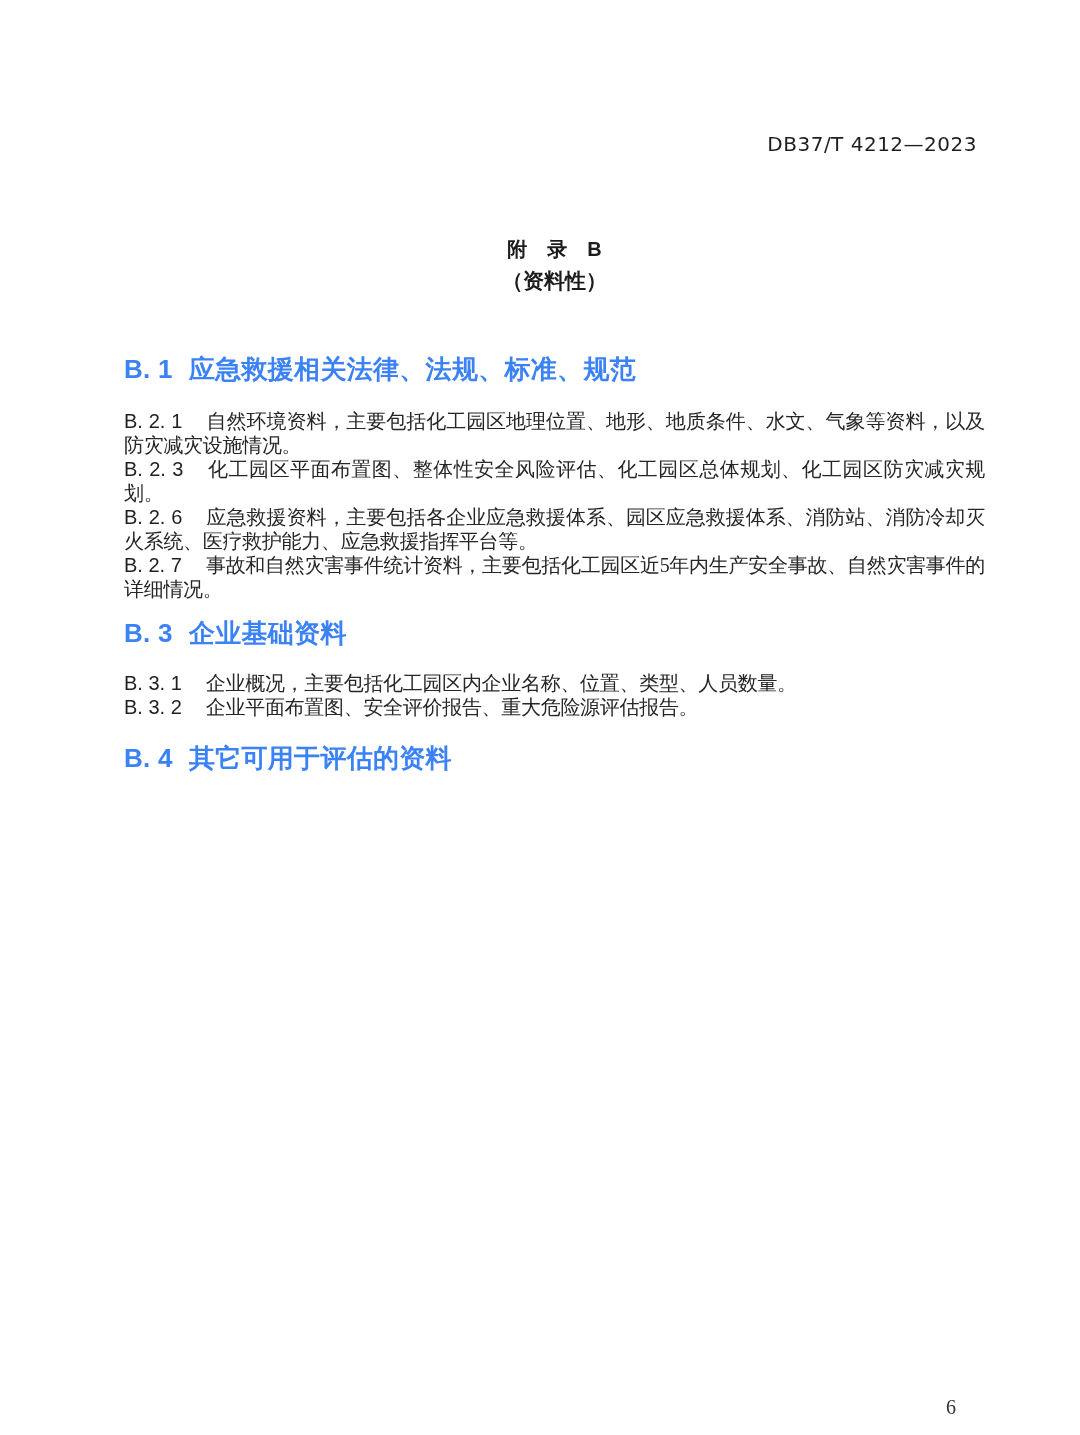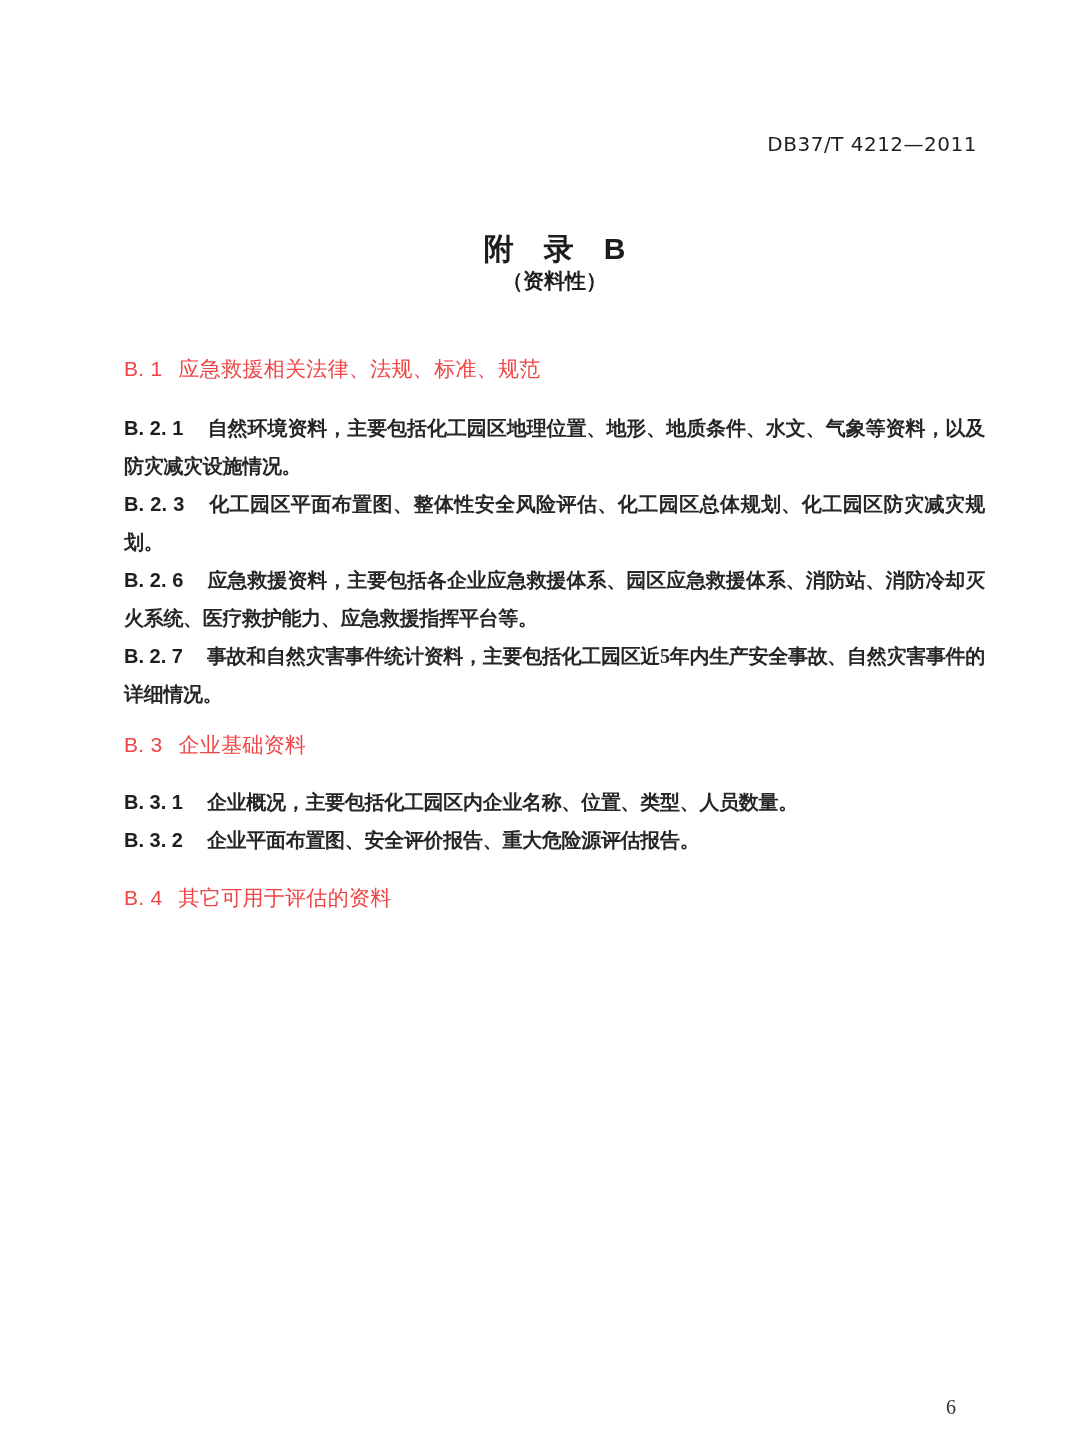--- a/index.html
+++ b/index.html
@@ -25,53 +25,52 @@
   .title-group {
     position: absolute;
     top: 233px;
     left: 124px;
     width: 861px;
     text-align: center;
     font-family: "Liberation Sans", sans-serif;
     font-weight: bold;
     color: #1c1c1c;
   }
-  .title-line1 { font-size: 30px; line-height: 32px; }
+  .title-line1 { font-size: 20px; line-height: 32px; }
   .title-line2 { font-size: 21px; line-height: 32px; }
   .title-line3 { font-size: 22px; line-height: 32px; letter-spacing: 1px; }
   .content {
     position: absolute;
     top: 344px;
     left: 124px;
     width: 861px;
   }
   .sec-heading {
     font-family: "Liberation Sans", sans-serif;
-    font-weight: normal;
-    font-size: 21px;
+    font-weight: bold;
+    font-size: 26px;
     line-height: 30px;
-    color: #ef4444;
+    color: #3b82f6;
     letter-spacing: 0.3px;
   }
   .sec-heading .num {
     font-family: "Liberation Sans", sans-serif;
     margin-right: 16px;
   }
   .h-b1 { margin-top: 10px; }
   .h-b2 { margin-top: 27px; }
   .h-b3 { margin-top: 17px; }
   .h-b4 { margin-top: 24px; }
   .clause {
     font-family: "Liberation Serif", serif;
     font-size: 20px;
-    line-height: 38px;
+    line-height: 24px;
     letter-spacing: -0.3px;
     color: #262626;
     text-align: justify;
-    font-weight: bold;
   }
   .clause .num {
     font-family: "Liberation Sans", sans-serif;
     font-size: 20px;
     letter-spacing: 0;
     margin-right: 24px;
     color: #1f1f1f;
   }
   .first-clause { margin-top: 25px; }
   .clause-b31 { margin-top: 23px; }
@@ -82,21 +81,21 @@
     font-family: "Liberation Serif", serif;
     font-size: 20px;
     color: #333333;
   }
 </style>
 </head>
 <body>
 
 <div class="page">
 
-  <div class="header-code">DB37/T 4212—2011</div>
+  <div class="header-code">DB37/T 4212—2023</div>
 
   <div class="title-group">
     <div class="title-line1">附　录　B</div>
     <div class="title-line2">（资料性）</div>
   </div>
 
   <div class="content">
 
     <div class="sec-heading h-b1">
       <span class="num">B. 1</span><span>应急救援相关法律、法规、标准、规范</span>

